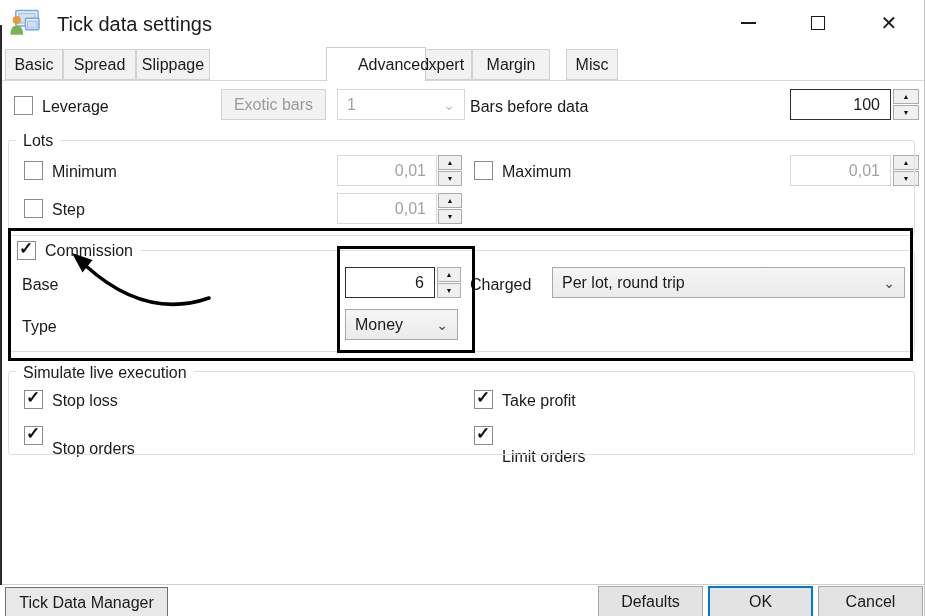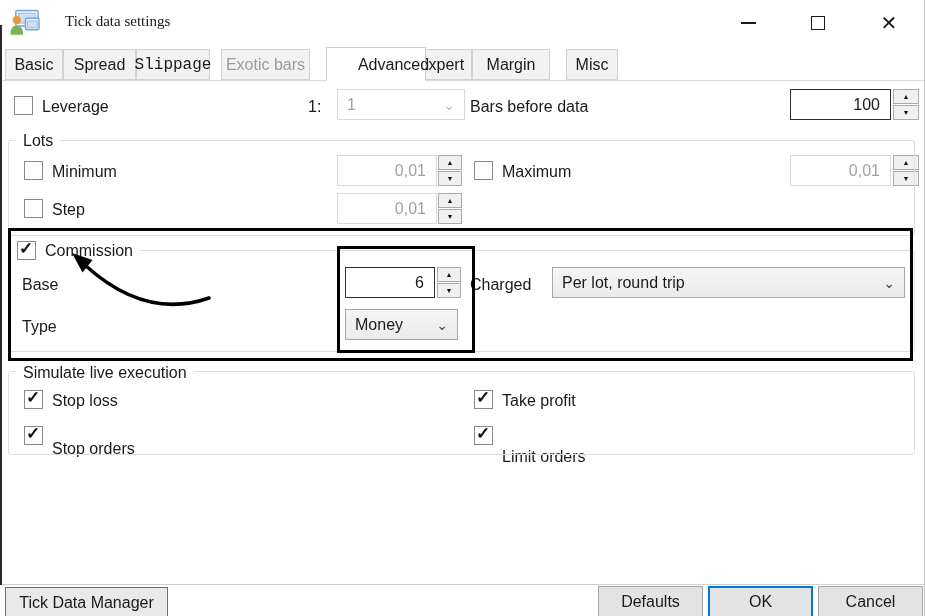--- a/index.html
+++ b/index.html
@@ -4,21 +4,21 @@
 <style>
   html,body{margin:0;padding:0;background:#fff;}
   #win{
     position:relative;width:925px;height:616px;overflow:hidden;background:#fff;
     font-family:"Liberation Sans",sans-serif;color:#1a1a1a;
     border-right:1px solid #c6c6c6;box-sizing:border-box;
   }
   .abs{position:absolute;}
   .lbl{position:absolute;font-size:16px;color:#1a1a1a;white-space:nowrap;line-height:19px;}
   
-  .title-text{position:absolute;left:65px;top:13px;font-size:15px;font-family:Liberation Serif, serif;}
+  .title-text{position:absolute;left:57px;top:13px;font-size:20px;}
   .wbtn{position:absolute;top:6px;width:34px;height:34px;display:flex;align-items:center;justify-content:center;cursor:default;}
   .minbar{width:15px;height:2px;background:#1a1a1a;}
   .maxbox{width:14px;height:14px;border:1.5px solid #1a1a1a;box-sizing:border-box;}
   .closex{font-size:20px;line-height:20px;color:#1a1a1a;}
   
   .tab{position:absolute;top:49px;height:31px;background:#f2f2f2;border:1px solid #d2d2d2;
        box-sizing:border-box;display:flex;align-items:center;justify-content:center;
        font-size:16px;z-index:1;}
   .tab.disabled{color:#9a9a9a;}
   .tab.active{top:47px;height:34px;background:#fff;border-color:#cdcdcd;border-bottom:none;z-index:3;}
@@ -78,22 +78,22 @@
     </div>
   <div class="wbtn" style="left:801px;">
       <span class="maxbox"></span>
     </div>
   <div class="wbtn" style="left:872px;">
       <span class="closex">✕</span>
     </div>
 
   <div class="tab" style="left:5px;width:58px;">Basic</div>
   <div class="tab" style="left:63px;width:73px;">Spread</div>
-  <div class="tab" style="left:136px;width:74px;font-family:Liberation Mono, monospace;">Slippage</div>
-  <div class="tab disabled" style="left:221px;width:89px;">Exotic bars</div>
+  <div class="tab" style="left:136px;width:74px;">Slippage</div>
+  <div class="tab disabled" style="left:221px;width:105px;margin-top:40px;">Exotic bars</div>
   <div class="tab active" style="left:326px;width:100px;padding-left:35px;">Advanced</div>
   <div class="tab" style="left:410px;width:62px;">Expert</div>
   <div class="tab" style="left:472px;width:78px;">Margin</div>
   <div class="tab" style="left:566px;width:52px;">Misc</div>
 
   <div id="panel"></div>
   <div id="left-edge"></div>
 
   <span class="cb" style="left:14px;top:96px;"></span>
   <span class="lbl" style="left:42px;top:97px;">Leverage</span>

